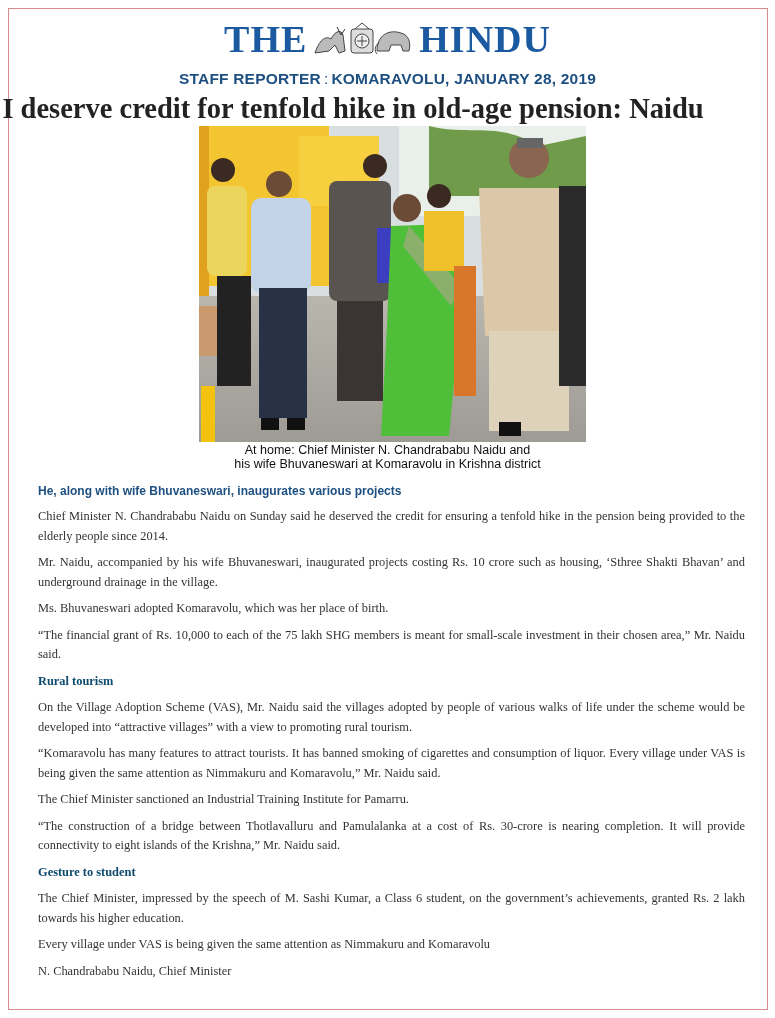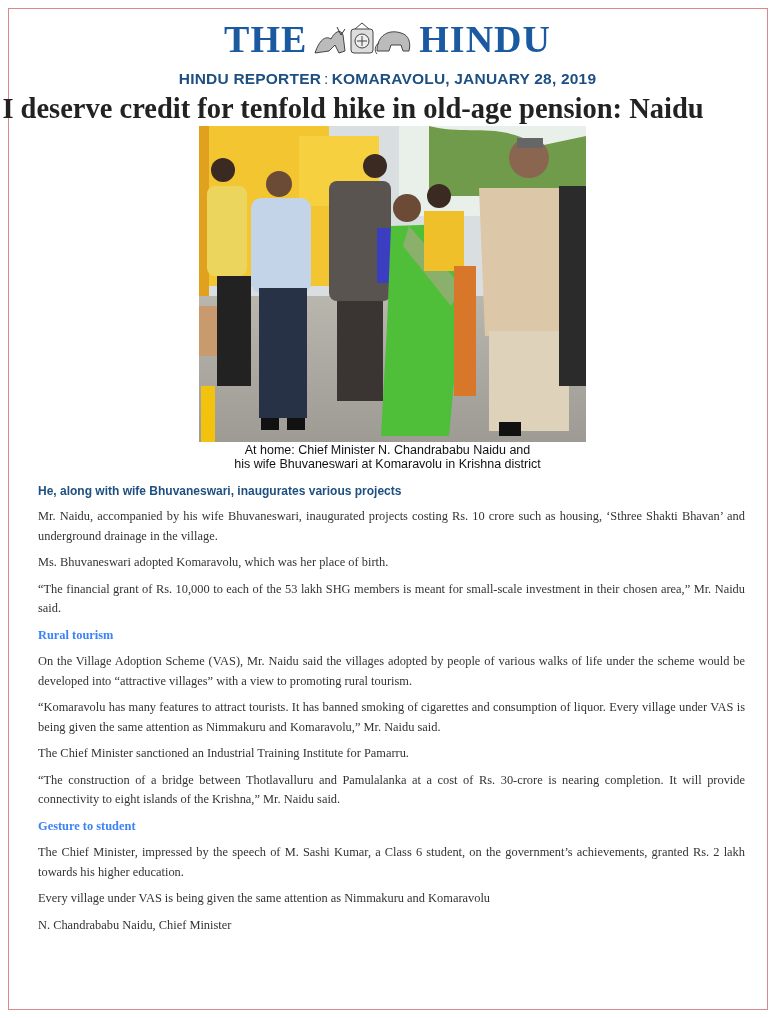--- a/index.html
+++ b/index.html
@@ -40,21 +40,21 @@
     .subhead {
       position: absolute; left: 38px; top: 484px;
       font-family: "Liberation Sans", sans-serif; font-weight: bold; font-size: 12px; color: #1d4f80;
     }
     .body {
       position: absolute; left: 38px; top: 507px; width: 707px;
       font-family: "Liberation Serif", serif; font-size: 12.4px; line-height: 19.5px; color: #333;
       text-align: justify;
     }
     .body p { margin-bottom: 7px; }
-    .body h3 { font-size: 12.4px; font-weight: bold; color: #3b82f6; margin-bottom: 7px; line-height: 19.5px; }
+    .body h3 { font-size: 12.4px; font-weight: bold; color: #0c4a6e; margin-bottom: 7px; line-height: 19.5px; }
   </style>
 </head>
 <body>
 
 <div class="frame"></div>
 
 <div class="masthead">
   <span class="word">THE</span>
   <svg class="emblem" viewBox="0 0 104 36">
     <g fill="none" stroke="#444" stroke-width="1">
@@ -65,21 +65,21 @@
       <path d="M44 8 L51 2 L58 8"></path>
       <path d="M51 15 L51 25 M46 20 L56 20"></path>
       <path d="M66 30 C66 14 78 8 90 12 C98 14 100 22 98 30 L92 30 L90 24 L80 24 L78 30 Z" fill="#bbb"></path>
       <path d="M68 22 C64 24 63 30 66 33"></path>
     </g>
   </svg>
   <span class="word">HINDU</span>
 </div>
 
 <div class="byline">
-  <span>HINDU REPORTER</span><span class="sep">:</span><span>KOMARAVOLU, JANUARY 28, 2019</span>
+  <span>STAFF REPORTER</span><span class="sep">:</span><span>KOMARAVOLU, JANUARY 28, 2019</span>
 </div>
 
 <h1 class="headline">I deserve credit for tenfold hike in old-age pension: Naidu</h1>
 
 <div class="photo">
   <svg width="387" height="316" viewBox="0 0 387 316">
     <defs>
       <linearGradient id="ground" x1="0" y1="0" x2="0" y2="1">
         <stop offset="0" stop-color="#b9b6ae"></stop>
           <stop offset="1" stop-color="#9e9b95"></stop>
@@ -129,23 +129,24 @@
 </div>
 
 <div class="caption">
   <div>At home: Chief Minister N. Chandrababu Naidu and</div>
   <div>his wife Bhuvaneswari at Komaravolu in Krishna district</div>
 </div>
 
 <div class="subhead">He, along with wife Bhuvaneswari, inaugurates various projects</div>
 
 <div class="body">
+  <p>Chief Minister N. Chandrababu Naidu on Sunday said he deserved the credit for ensuring a tenfold hike in the pension being provided to the elderly people since 2014.</p>
   <p>Mr. Naidu, accompanied by his wife Bhuvaneswari, inaugurated projects costing Rs. 10 crore such as housing, ‘Sthree Shakti Bhavan’ and underground drainage in the village.</p>
   <p>Ms. Bhuvaneswari adopted Komaravolu, which was her place of birth.</p>
-  <p>“The financial grant of Rs. 10,000 to each of the 53 lakh SHG members is meant for small-scale investment in their chosen area,” Mr. Naidu said.</p>
+  <p>“The financial grant of Rs. 10,000 to each of the 75 lakh SHG members is meant for small-scale investment in their chosen area,” Mr. Naidu said.</p>
   <h3>Rural tourism</h3>
   <p>On the Village Adoption Scheme (VAS), Mr. Naidu said the villages adopted by people of various walks of life under the scheme would be developed into “attractive villages” with a view to promoting rural tourism.</p>
   <p>“Komaravolu has many features to attract tourists. It has banned smoking of cigarettes and consumption of liquor. Every village under VAS is being given the same attention as Nimmakuru and Komaravolu,” Mr. Naidu said.</p>
   <p>The Chief Minister sanctioned an Industrial Training Institute for Pamarru.</p>
   <p>“The construction of a bridge between Thotlavalluru and Pamulalanka at a cost of Rs. 30-crore is nearing completion. It will provide connectivity to eight islands of the Krishna,” Mr. Naidu said.</p>
   <h3>Gesture to student</h3>
   <p>The Chief Minister, impressed by the speech of M. Sashi Kumar, a Class 6 student, on the government’s achievements, granted Rs. 2 lakh towards his higher education.</p>
   <p>Every village under VAS is being given the same attention as Nimmakuru and Komaravolu</p>
   <p>N. Chandrababu Naidu, Chief Minister</p>
 </div>

